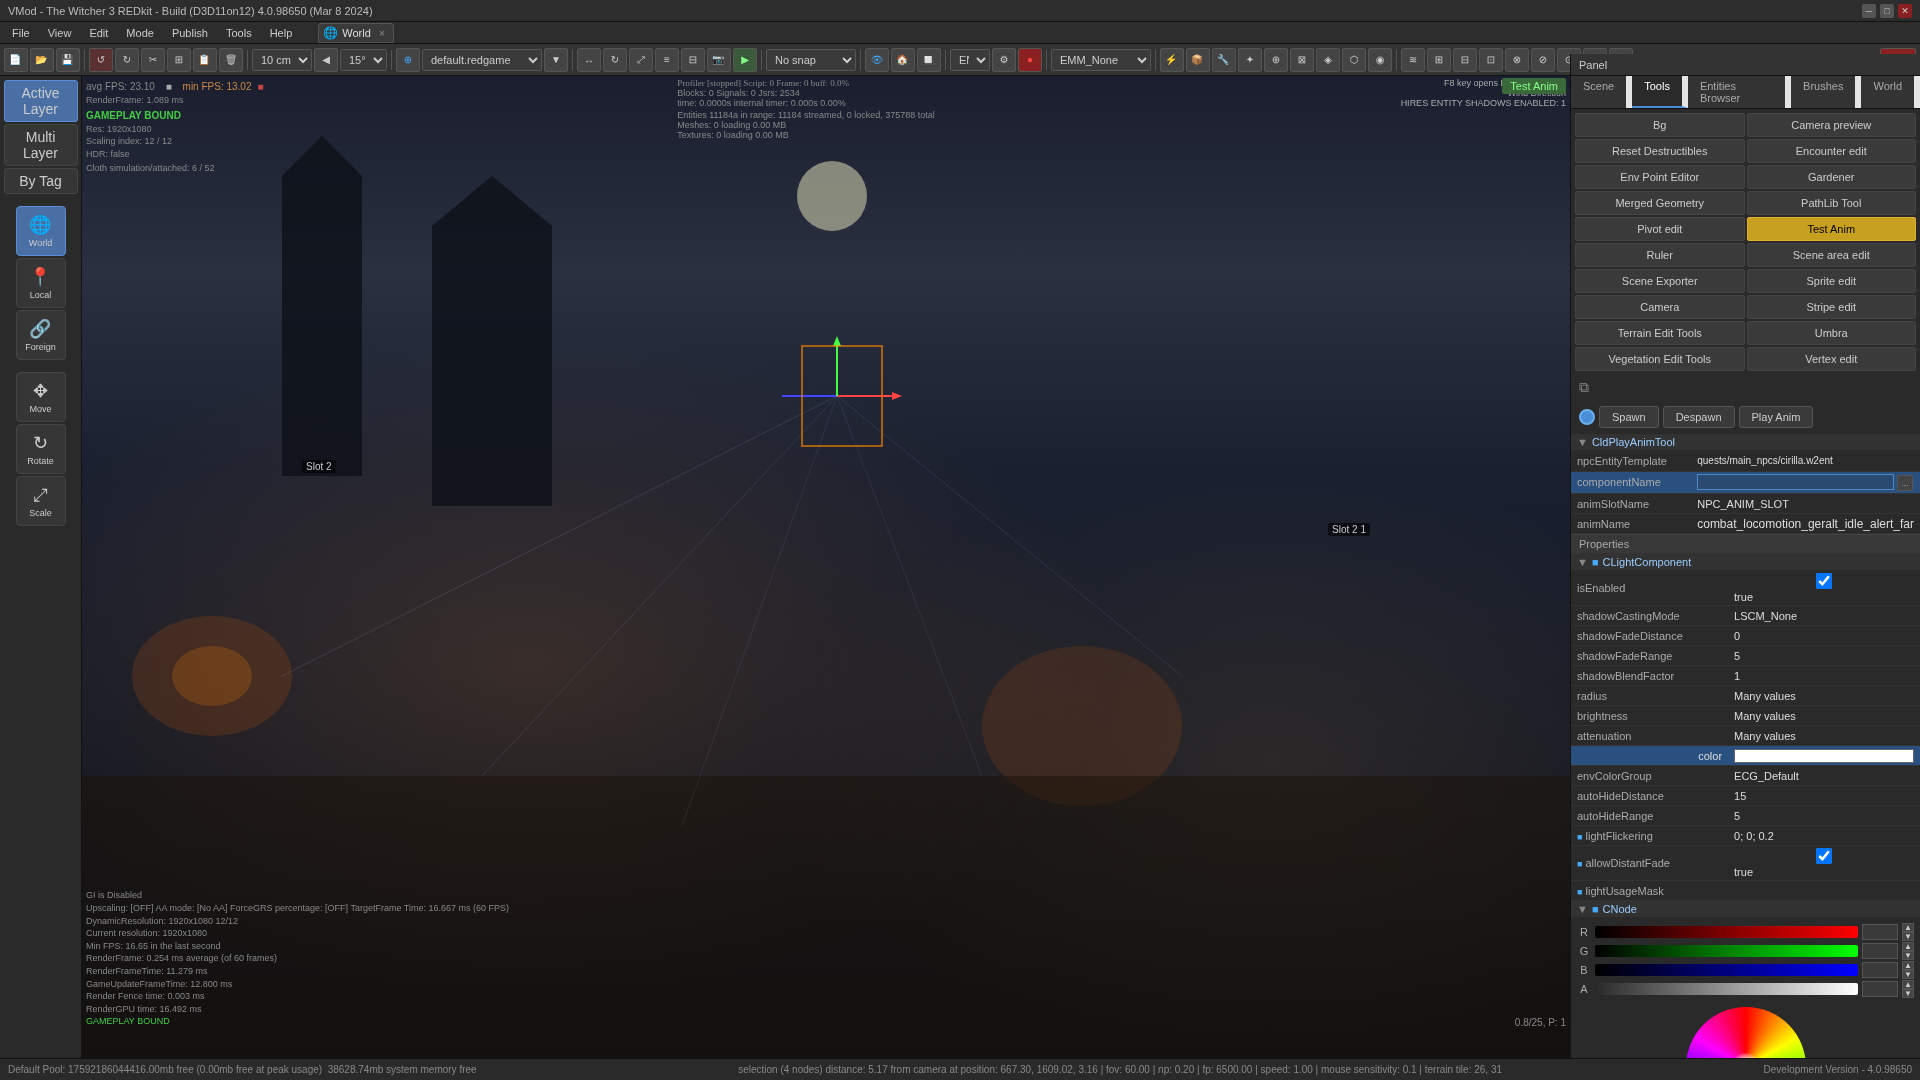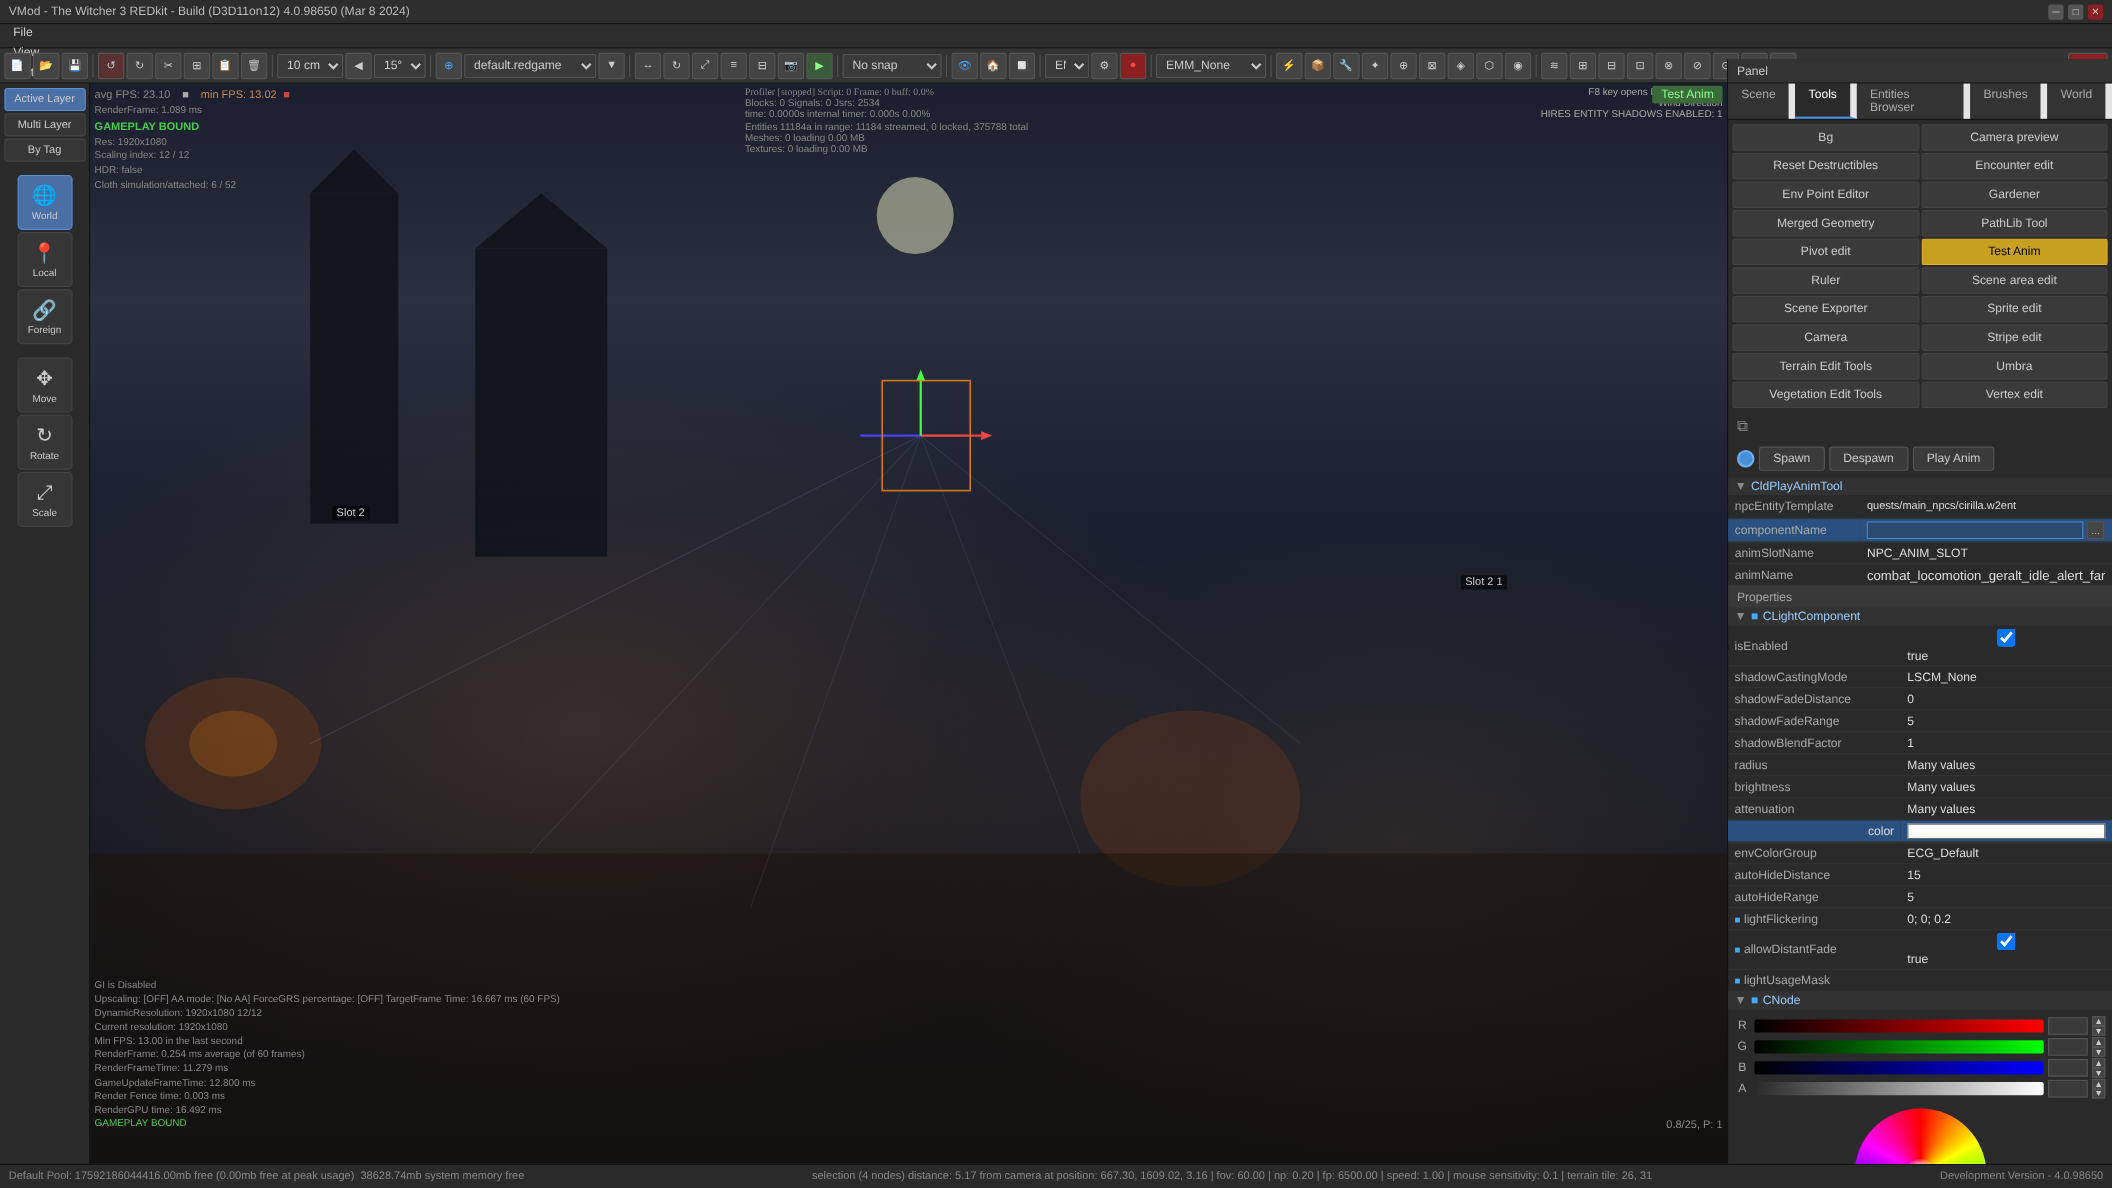--- a/index.html
+++ b/index.html
@@ -18,24 +18,24 @@
     }
     #titlebar .title { flex: 1; }
     #titlebar .win-buttons { display: flex; gap: 4px; }
     #titlebar .win-btn { width: 14px; height: 14px; border-radius: 2px; background: #555; border: none; cursor: pointer; font-size: 9px; color: #ccc; display: flex; align-items: center; justify-content: center; }
 
     
     #menubar {
       height: 22px;
       background: #2d2d2d;
       display: flex;
+      align-items: center;
       padding: 0 4px;
       border-bottom: 1px solid #111;
       gap: 2px;
-      flex-direction: column;
     }
     .menu-item { padding: 2px 8px; color: #ccc; cursor: pointer; font-size: 11px; }
 
     
     #toolbar {
       height: 32px;
       background: #333;
       display: flex;
       align-items: center;
       padding: 0 4px;
@@ -74,21 +74,21 @@
     }
     .layer-btn {
       width: 74px;
       padding: 4px 2px;
       background: #363636;
       border: 1px solid #444;
       border-radius: 3px;
       color: #ccc;
       cursor: pointer;
       text-align: center;
-      font-size: 10px;
+      font-size: 14px;
     }
     .layer-btn.active { background: #4a6fa5; border-color: #5a8fd5; }
     .layer-icon-btn {
       width: 50px; height: 50px;
       background: #363636;
       border: 1px solid #444;
       border-radius: 4px;
       color: #ccc;
       cursor: pointer;
       display: flex; flex-direction: column; align-items: center; justify-content: center;
@@ -591,21 +591,21 @@
     <div style="color:#aaa; font-size:9px;">HIRES ENTITY SHADOWS ENABLED: 1</div>
   </div>
 
   <div class="test-anim-badge">Test Anim</div>
 
   <div class="vp-overlay" style="bottom:30px; left:4px; font-size:9px; color:#888; line-height:1.4;">
     <div>GI is Disabled</div>
     <div>Upscaling: [OFF] AA mode: [No AA] ForceGRS percentage: [OFF] TargetFrame Time: 16.667 ms (60 FPS)</div>
     <div>DynamicResolution: 1920x1080 12/12</div>
     <div>Current resolution: 1920x1080</div>
-    <div>Min FPS: 13.00 in the last second</div>
+    <div>Min FPS: 16.65 in the last second</div>
     <div>RenderFrame: 0.254 ms average (of 60 frames)</div>
     <div>RenderFrameTime: 11.279 ms</div>
     <div>GameUpdateFrameTime: 12.800 ms</div>
     <div>Render Fence time: 0.003 ms</div>
     <div>RenderGPU time: 16.492 ms</div>
     <div style="color:#4c4;">GAMEPLAY BOUND</div>
   </div>
 
   <div class="slot-label" style="top:384px; left:220px;">Slot 2</div>
   <div class="slot-label" style="top:447px; right:200px;">Slot 2 1</div>

